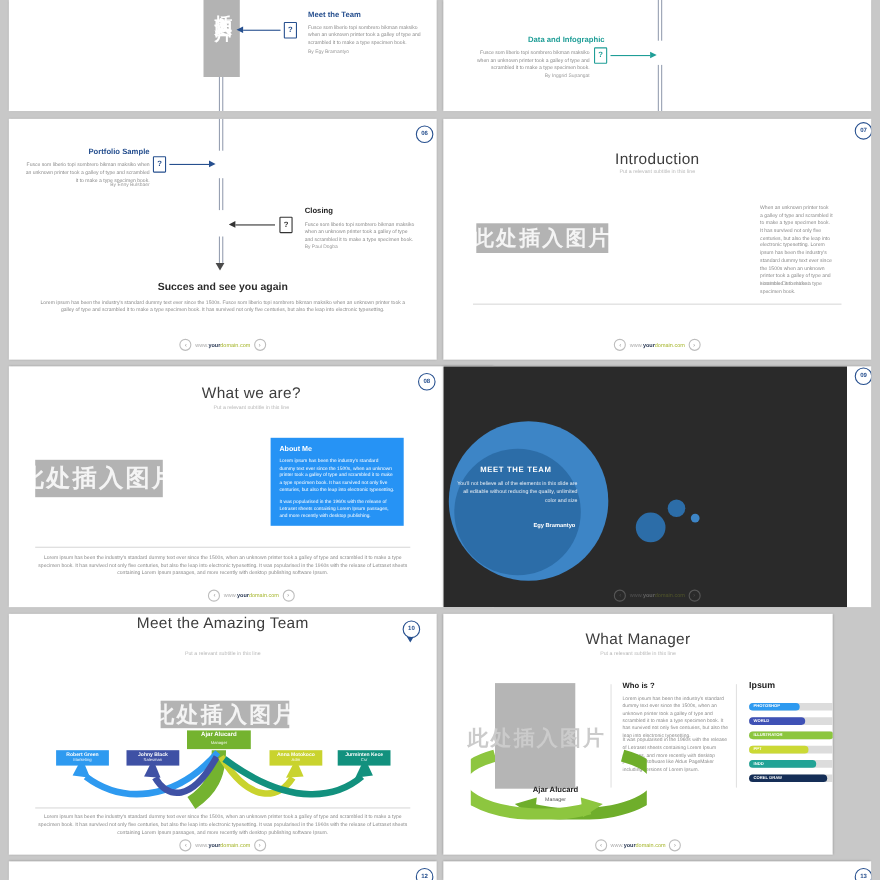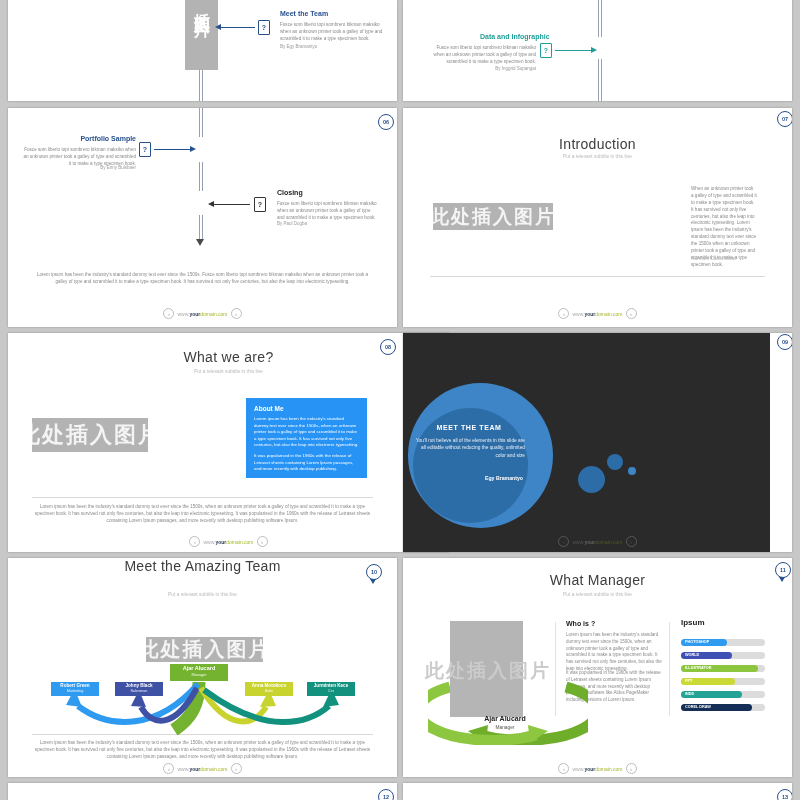--- a/index.html
+++ b/index.html
@@ -104,20 +104,21 @@
 
     <div class="sec-title" style="left:269px;top:81px;color:#222;">Closing</div>
     <div class="arrow-line" style="left:206px;top:96px;width:36px;background:#333;"></div>
     <div class="tri" style="left:200px;top:93px;border-right:6px solid #333;border-top:3.5px solid transparent;border-bottom:3.5px solid transparent;"></div>
     <div class="qbox dark" style="left:246px;top:89px;">
         <span>?</span>
       </div>
     <div class="body-txt" style="left:269px;top:93px;width:102px;">Fusce som liberio topi sombrero bikman maksiko when an unknown printer took a galley of type and scrambled it to make a type specimen book.</div>
     <div class="byline" style="left:269px;top:113px;">By Paul Dogba</div>
 
+    <div class="abs" style="left:0;right:0;top:148px;text-align:center;font-size:9.5px;font-weight:bold;color:#2b2b2b;">Succes and see you again</div>
     <div class="center-par" style="left:25px;top:163px;width:339px;">Lorem ipsum has been the industry's standard dummy text ever since the 1500s. Fusce som liberio topi sombrero bikman maksiko when an unknown printer took a galley of type and scrambled it to make a type specimen book. It has survived not only five centuries, but also the leap into electronic typesetting.</div>
 
     <div class="footer" style="top:200px;">
       <span class="nav-circ">
           <span>‹</span>
         </span>
       <span class="url"><span class="w">www.</span><span class="y">your</span><span class="d">domain.com</span></span>
       <span class="nav-circ">
           <span>›</span>
         </span>
@@ -245,21 +246,21 @@
       <span class="nav-circ">
           <span>‹</span>
         </span>
       <span class="url"><span class="w">www.</span><span class="y">your</span><span class="d">domain.com</span></span>
       <span class="nav-circ">
           <span>›</span>
         </span>
     </div>
   </div>
 
-  <div class="cell" style="left:403px;top:558px;width:389px;height:219px;">
+  <div class="cell" style="left:403px;top:558px;width:354px;height:219px;">
     <div class="pgc" style="left:372px;top:4px;">
         <span>11</span>
       </div>
     <div class="pin-tail" style="left:376px;top:19px;"></div>
     <div class="big-title" style="top:14px;">What Manager</div>
     <div class="subtitle" style="top:34px;">Put a relevant subtitle in this line</div>
 
     <svg style="position:absolute;left:25px;top:115px;z-index:1;" width="160" height="72" viewBox="0 0 160 72">
       <path d="M138,14 A66,26 0 0 1 52,62" stroke="#6fae2b" stroke-width="11" fill="none"></path>
       <polygon points="40,58 60,52 58,70" fill="#6fae2b"></polygon>

